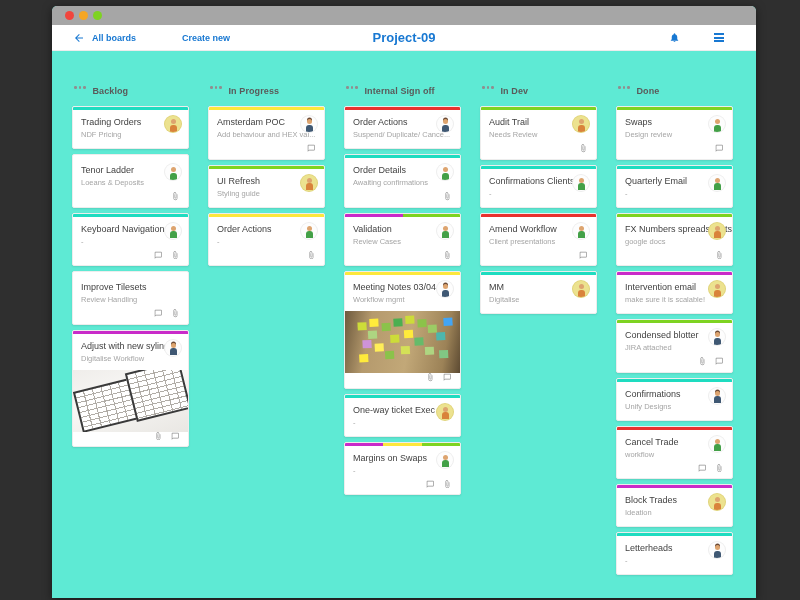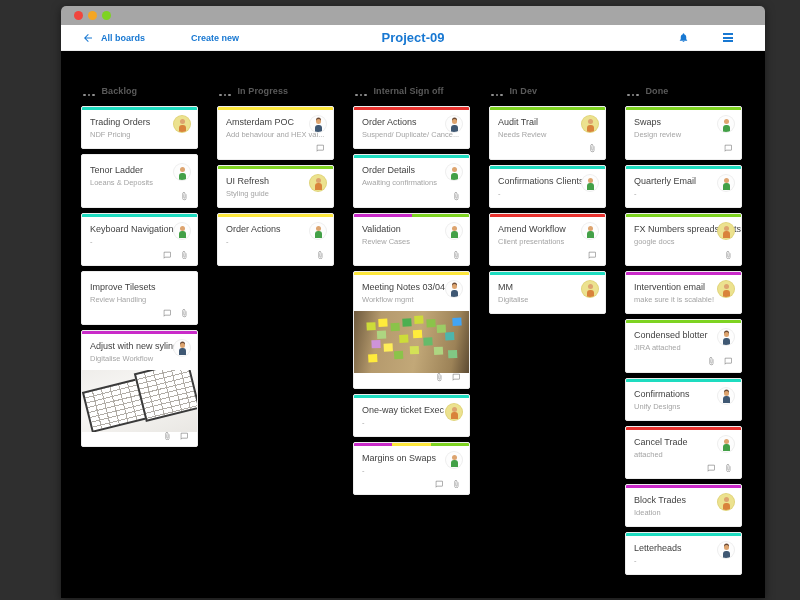--- a/index.html
+++ b/index.html
@@ -1,20 +1,20 @@
 <!DOCTYPE html>
 <html><head>
 <meta charset="utf-8">
 <style>
   * { margin:0; padding:0; box-sizing:border-box; }
   html,body { width:800px; height:600px; overflow:hidden; }
   body { background:#2f2f2f; font-family:"Liberation Sans", sans-serif; position:relative; }
 
-  .window { position:absolute; left:61px; top:6px; width:704px; height:592px;
-            background:#000000; border-radius:5px 5px 0 0; box-shadow:0 2px 10px rgba(0,0,0,.5); }
+  .window { position:absolute; left:52px; top:6px; width:704px; height:592px;
+            background:#5eead4; border-radius:5px 5px 0 0; box-shadow:0 2px 10px rgba(0,0,0,.5); }
 
   
   .chrome { height:19px; background:#a6a6a6; border-radius:5px 5px 0 0;
             display:flex; align-items:center; padding-left:13px; gap:5px; }
   .tl-dot { width:9px; height:9px; border-radius:50%; }
 
   
   .toolbar { height:26px; background:#ffffff; border-bottom:1px solid #ececec;
              display:flex; align-items:center; position:relative; color:#1878d2; }
   .tb-left { display:flex; align-items:center; margin-left:21px; gap:7px; }
@@ -24,21 +24,21 @@
   .tb-title { position:absolute; left:0; right:0; text-align:center;
               font-size:13px; font-weight:bold; color:#1878d2; }
   .tb-right { margin-left:auto; display:flex; align-items:center; gap:34px; margin-right:32px; }
   .tb-bell svg { width:11px; height:11px; fill:#1878d2; display:block; }
   .tb-menu { display:flex; flex-direction:column; gap:1.5px; }
   .tb-menu i { display:block; width:10px; height:2px; background:#1878d2; }
 
   
   .board { padding:35px 0 0 20px; display:flex; gap:19px; align-items:flex-start; }
   .column { width:117px; flex:none; }
-  .col-header { display:flex; align-items:flex-end; gap:7px; margin-bottom:10px; padding-left:2px; }
+  .col-header { display:flex; align-items:flex-start; gap:7px; margin-bottom:10px; padding-left:2px; }
   .col-dots { display:flex; gap:2px; cursor:pointer; }
   .col-dots i { width:2.5px; height:2.5px; border-radius:50%; background:#8f8f8f; display:block; }
   .col-title { font-size:9px; color:#5a5a5a; font-weight:bold; letter-spacing:.1px; }
 
   
   .card { background:#fff; border-radius:2px; margin-bottom:5px; cursor:pointer;
           border:1px solid #ededed; box-shadow:0 1px 2px rgba(0,0,0,.10); overflow:hidden; }
   .card-bar { height:3px; display:flex; }
   .card-bar span { flex:1; }
   .card-body { position:relative; padding:7px 8px 5px 8px; }
@@ -674,21 +674,21 @@
     </div>
 
   </div>
 
   <div class="card">
     <div class="card-bar">
               <span style="background: rgb(232, 50, 46);"></span>
             </div>
     <div class="card-body">
       <div class="card-title">Cancel Trade</div>
-      <div class="card-sub">attached</div>
+      <div class="card-sub">workflow</div>
       <span class="avatar av-green">
         <span class="av-head"></span>
                 <span class="av-body"></span>
       </span>
     </div>
 
     <div class="icon-row">
   <span class="c-icon">
     <svg viewBox="0 0 24 24">
                   <path d="M20 2H4c-1.1 0-2 .9-2 2v18l4-4h14c1.1 0 2-.9 2-2V4c0-1.1-.9-2-2-2zm0 14H6l-2 2V4h16v12z"></path>

